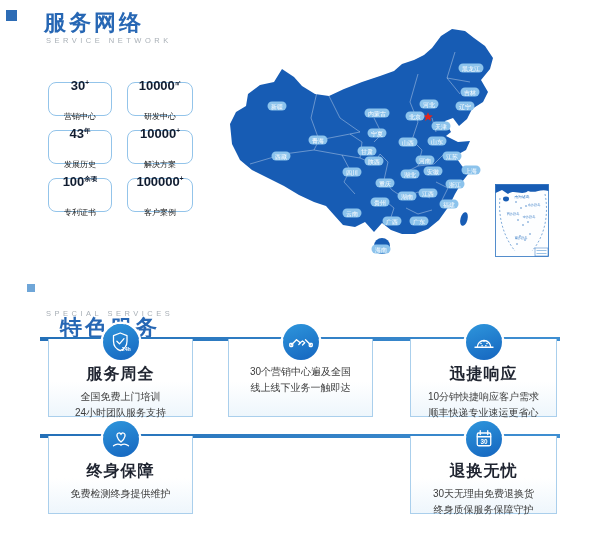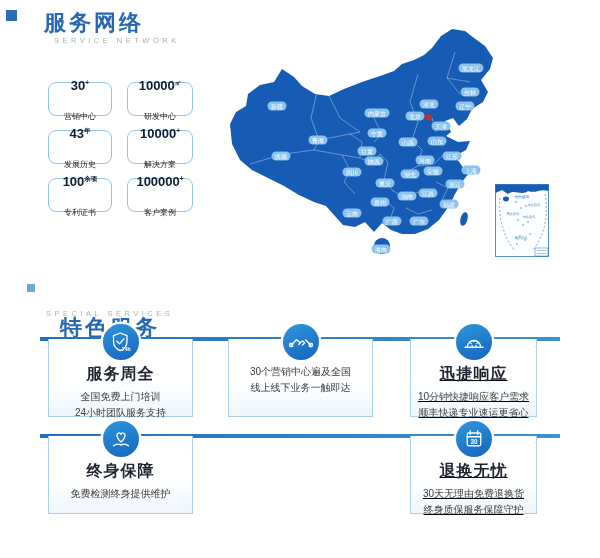--- a/index.html
+++ b/index.html
@@ -25,36 +25,36 @@
       white-space:nowrap;z-index:3;}
   
   .svc-row{position:absolute;left:40px;width:520px;height:81px;}
   .svc-bar{position:absolute;left:0;top:0;width:520px;height:4px;
            background:linear-gradient(90deg,#2470b8,#3f8fd2);}
   .card{position:absolute;top:2px;height:78px;background:linear-gradient(180deg,#ffffff 55%,#eef6fc 100%);
         border-left:1px solid #aacfec;border-right:1px solid #aacfec;border-bottom:1px solid #aacfec;
         text-align:center;box-sizing:border-box;padding-top:25px;}
   .card.c1{left:8px;width:145px;}
   .card.c2{left:188px;width:145px;}
-  .card.c3{left:370px;width:127px;text-decoration:underline;}
+  .card.c3{left:370px;width:147px;}
   .icon-circle{position:absolute;left:50%;top:-15px;transform:translateX(-50%);
         width:36px;height:36px;border-radius:50%;
         background:linear-gradient(160deg,#2e96dc,#1565bf);
         box-shadow:0 0 0 2.5px #fff;display:flex;align-items:center;justify-content:center;z-index:2;}
   .card h3{margin:0 0 4px 0;font-size:16px;letter-spacing:1px;color:#1f2430;}
   .card p{margin:0;font-size:10px;color:#3c3c3c;line-height:1.6;}
 </style>
 </head>
 <body>
 
 <div class="page">
 
   <div class="sq" style="left:6px;top:10px;width:11px;height:11px;"></div>
   <div class="sec-title" style="left:44px;top:8px;">服务网络</div>
-  <div class="sec-sub" style="left:54px;top:36px;">SERVICE NETWORK</div>
+  <div class="sec-sub" style="left:46px;top:36px;">SERVICE NETWORK</div>
 
   <div class="stats">
     <div class="stat">
       <div class="num"><span>30</span><sup>+</sup></div>
       <div class="lbl">营销中心</div>
     </div>
     <div class="stat">
       <div class="num"><span>10000</span><sup>㎡</sup></div>
       <div class="lbl">研发中心</div>
     </div>

